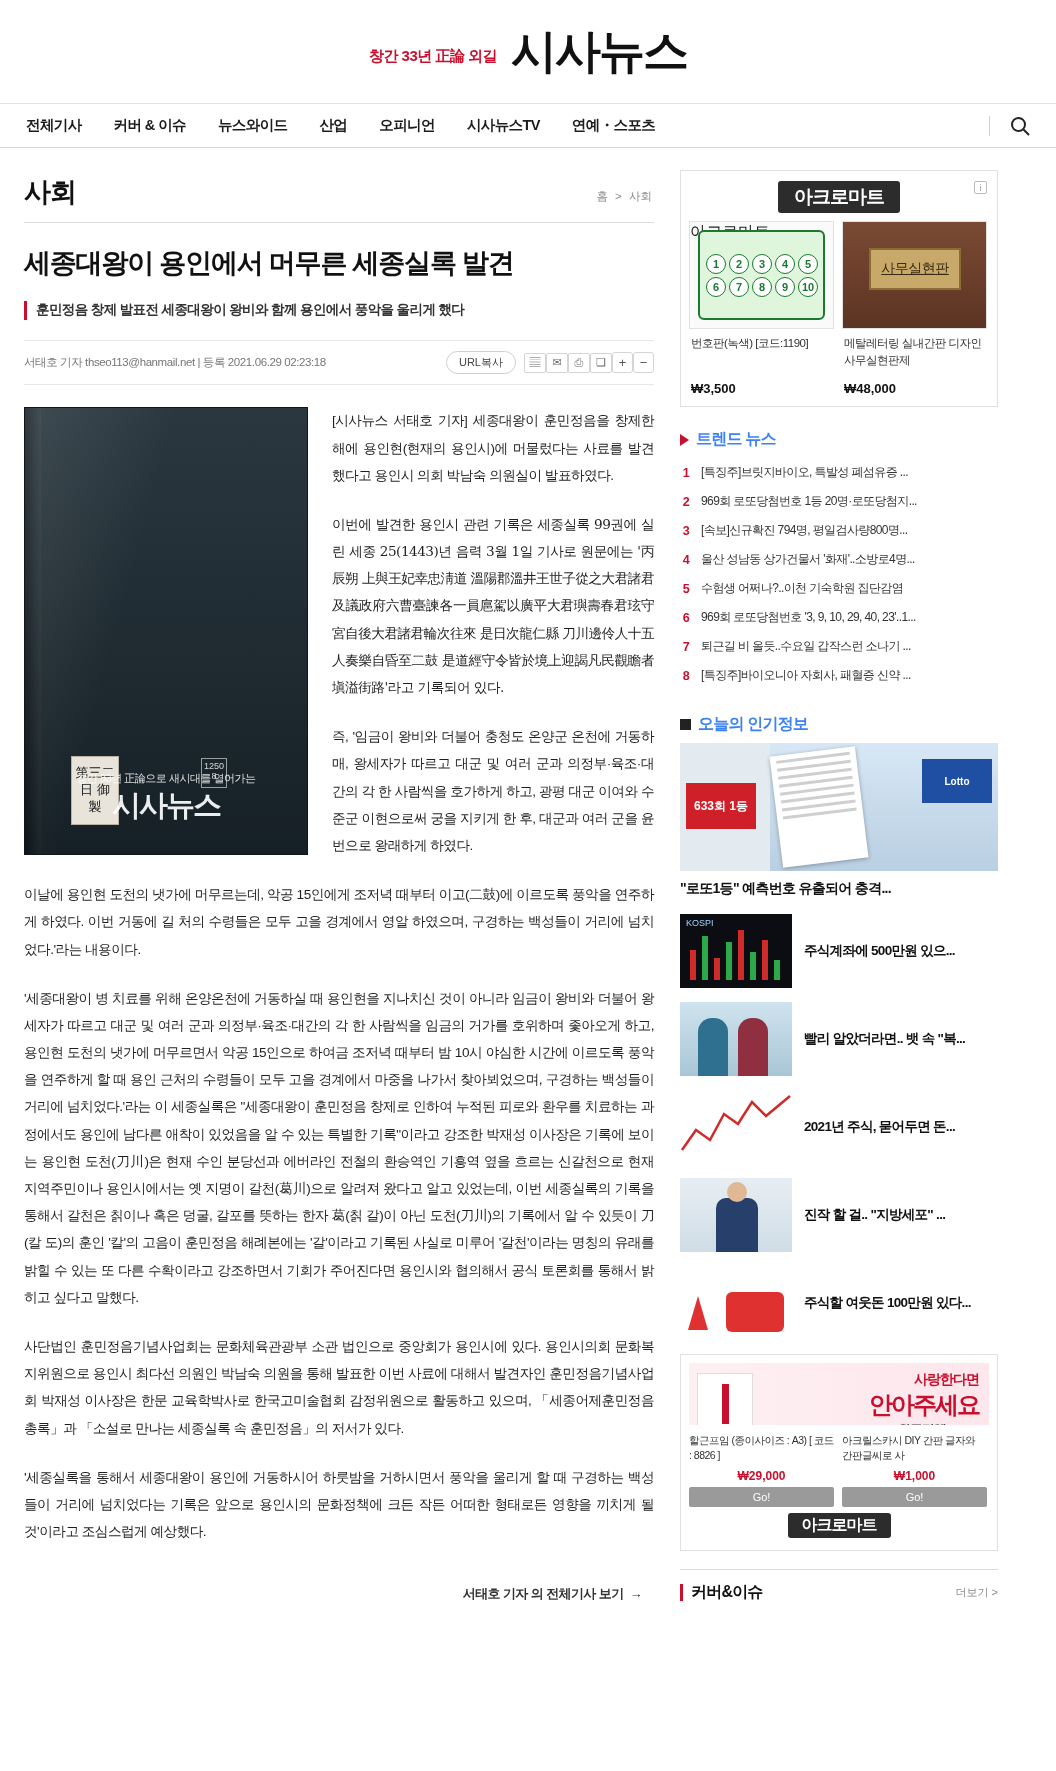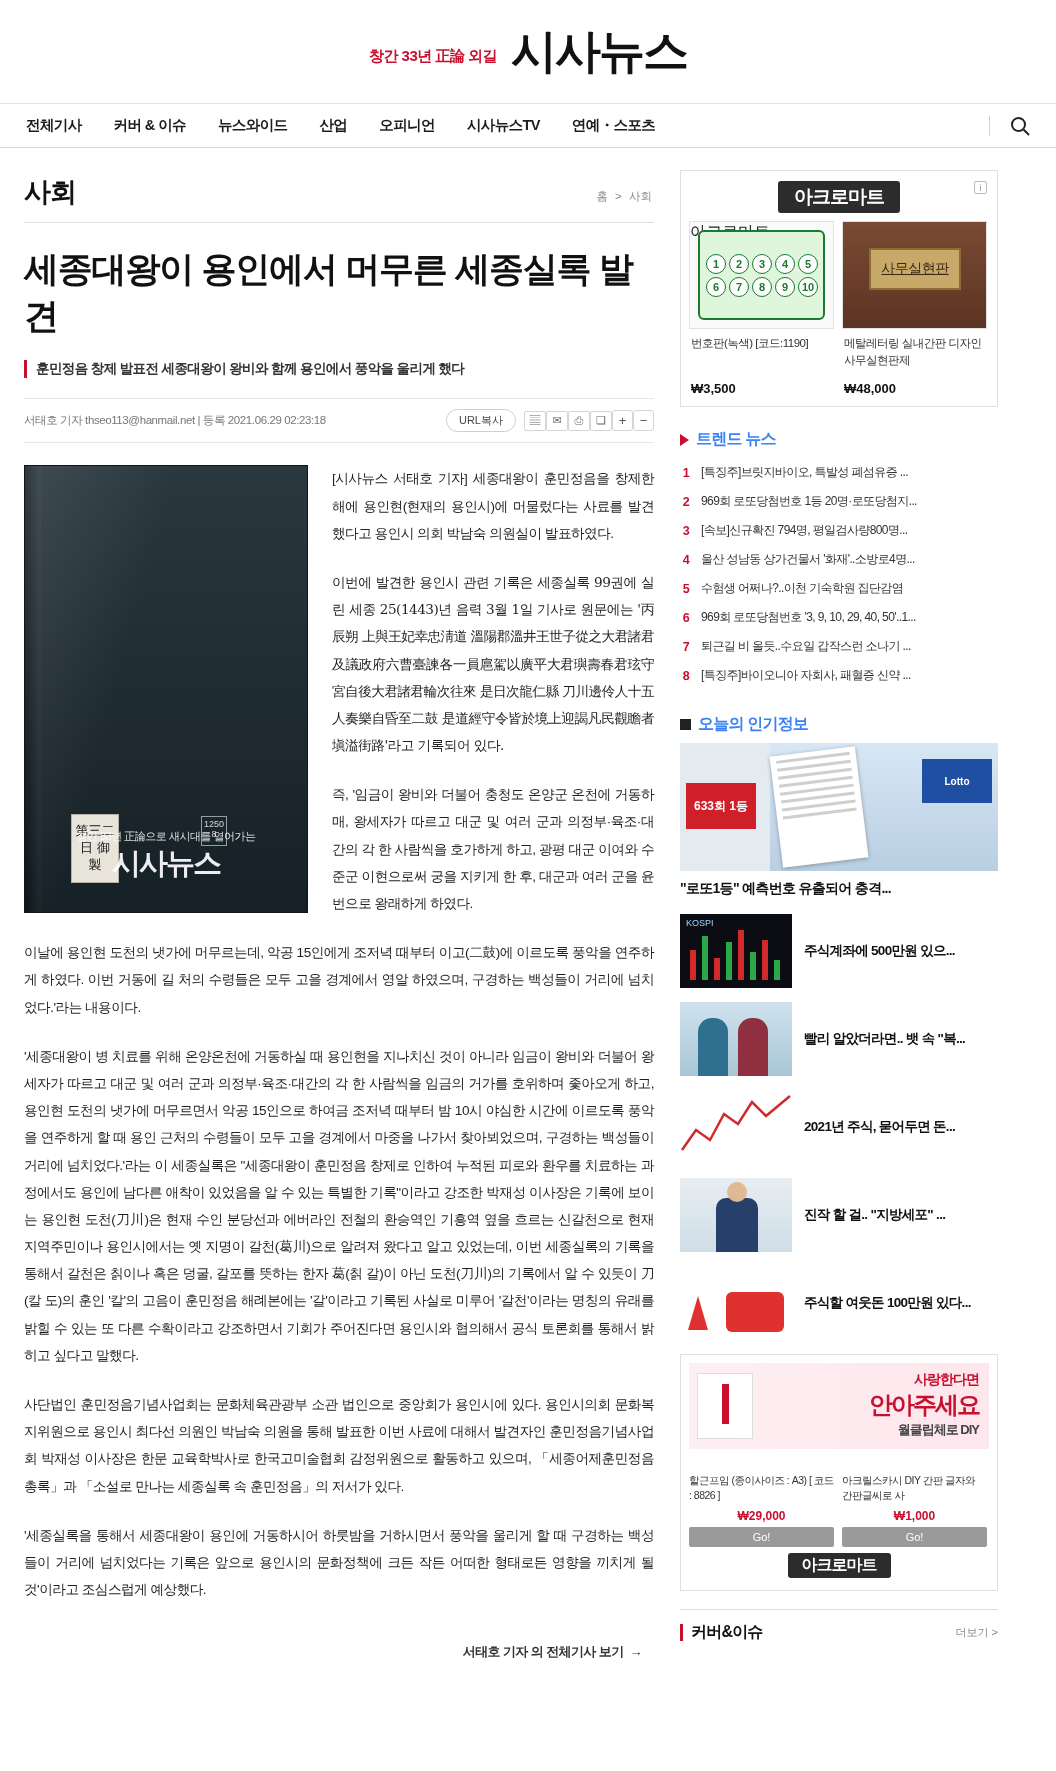--- a/index.html
+++ b/index.html
@@ -94,21 +94,21 @@
     font-weight:bold;
     letter-spacing:-1px;
     color:#111;
   }
   .breadcrumb { font-size:11.5px; color:#8a8a8a; padding-bottom:6px; }
   .breadcrumb span { margin:0 2px; }
 
   hr.rule { border:0; border-top:1px solid #dedede; margin:0 0 22px 0; }
 
   h1.headline {
-    font-size:35px;
+    font-size:27px;
     line-height:1.35;
     font-weight:bold;
     letter-spacing:-1.2px;
     color:#111;
     margin:4px 0 20px 0;
   }
   .subhead {
     font-size:13.5px;
     color:#333;
     letter-spacing:-0.6px;
@@ -398,22 +398,22 @@
 
   .ph-bull { background:#fff; }
   .ph-bull .arrow { position:absolute; left:8px; bottom:10px; width:0;height:0;
     border-left:10px solid transparent;border-right:10px solid transparent;border-bottom:34px solid #e03131; }
   .ph-bull .bull { position:absolute; right:8px; bottom:8px; width:58px; height:40px; background:#e03131; border-radius:6px; }
 
   .promo {
     border:1px solid #e0e0e0; padding:8px; margin-bottom:18px; position:relative;
   }
   .promo-banner {
-    height:86px; background:linear-gradient(90deg,#fdf0f3,#fde6ec);
-    position:relative; overflow:hidden; margin-bottom:24px;
+    height:62px; background:linear-gradient(90deg,#fdf0f3,#fde6ec);
+    position:relative; overflow:hidden; margin-bottom:8px;
   }
   .promo-banner .lines { position:absolute; right:10px; top:8px; text-align:right; }
   .promo-banner .l1 { font-size:14px; color:#c8102e; font-weight:bold; letter-spacing:-1px;}
   .promo-banner .l2 { font-size:24px; color:#c8102e; font-weight:bold; letter-spacing:-2px;}
   .promo-banner .l3 { font-size:13px; color:#444; font-weight:bold; letter-spacing:-1px;}
   .promo-banner .box { position:absolute; left:8px; top:10px; width:56px; height:66px; background:#fff; border:1px solid #ddd; }
   .promo-banner .box .stick { position:absolute; left:24px; top:10px; width:7px; height:40px; background:#c8102e; }
   .promo-grid { display:flex; gap:8px; }
   .promo-item { width:145px; }
   .promo-name { font-size:10.5px; line-height:1.45; color:#333; letter-spacing:-0.5px; height:32px; overflow:hidden;}
@@ -577,21 +577,21 @@
         <div class="trend-row">
           <div class="n">4</div>
           <div class="t">울산 성남동 상가건물서 '화재'..소방로4명...</div>
         </div>
         <div class="trend-row">
           <div class="n">5</div>
           <div class="t">수험생 어쩌나?..이천 기숙학원 집단감염</div>
         </div>
         <div class="trend-row">
           <div class="n">6</div>
-          <div class="t">969회 로또당첨번호 '3, 9, 10, 29, 40, 50'..1...</div>
+          <div class="t">969회 로또당첨번호 '3, 9, 10, 29, 40, 23'..1...</div>
         </div>
         <div class="trend-row">
           <div class="n">7</div>
           <div class="t">퇴근길 비 올듯..수요일 갑작스런 소나기 ...</div>
         </div>
         <div class="trend-row">
           <div class="n">8</div>
           <div class="t">[특징주]바이오니아 자회사, 패혈증 신약 ...</div>
         </div>
       </div>

